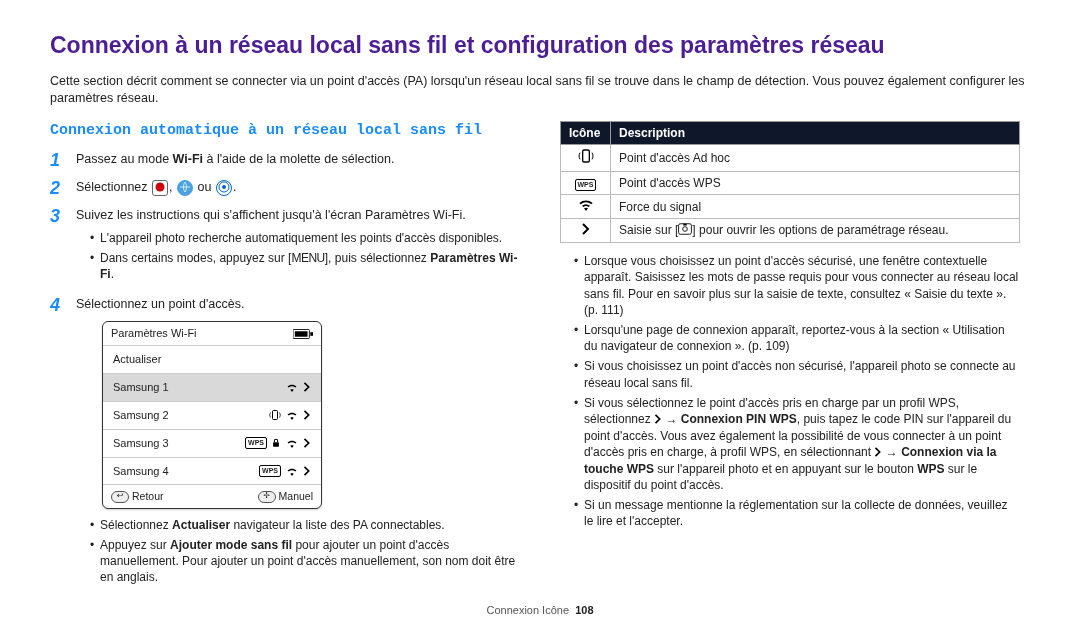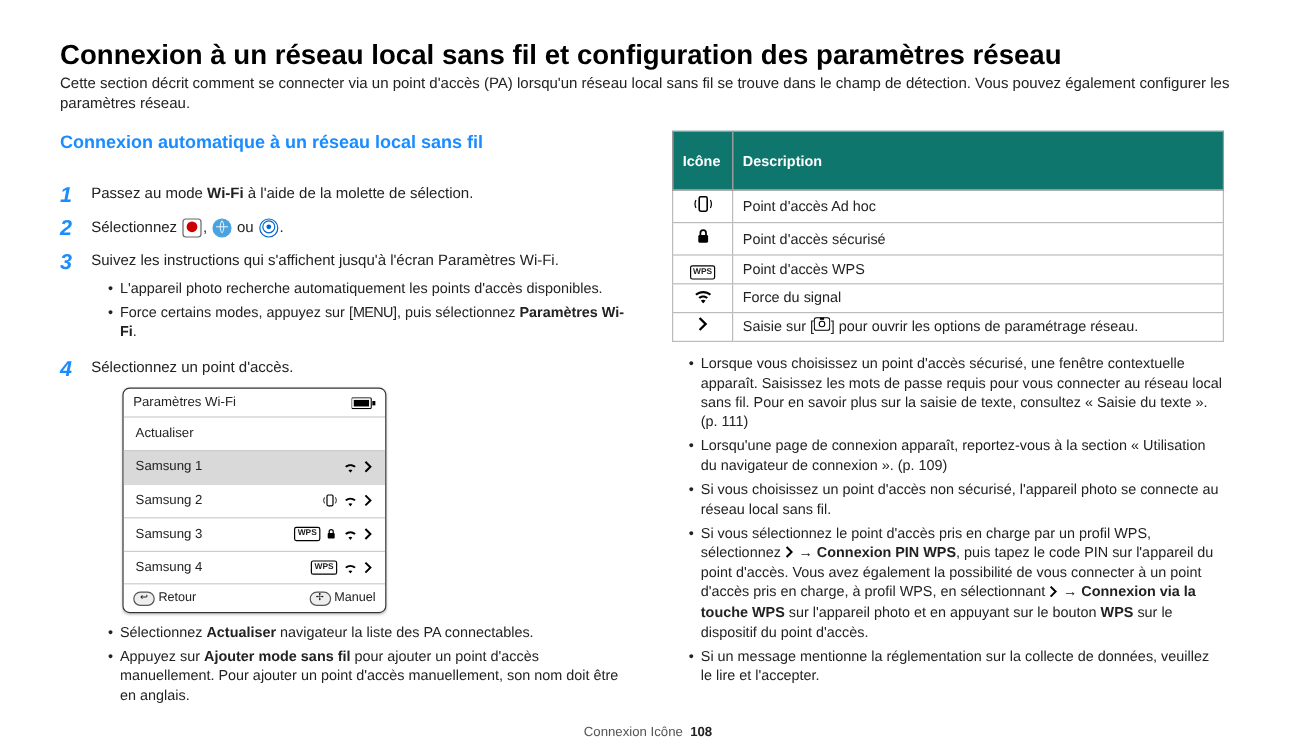--- a/index.html
+++ b/index.html
@@ -7,31 +7,32 @@
     font-family: "Segoe UI", Arial, sans-serif;
     width: 1080px;
     height: 630px;
     padding: 30px 50px 15px 50px;
     font-size: 12.5px;
     color: #222;
     line-height: 1.35;
     position: relative;
   }
   h1 {
-    color: #000000;
+    color: #4c1d95;
     font-size: 23px;
     font-weight: bold;
-    margin-bottom: 0;
+    margin-bottom: 12px;
   }
   .intro { margin-bottom: 14px; }
   h2.sub {
     color: #1a8cff;
     font-size: 15px;
     font-weight: bold;
-    margin-bottom: 24px;
+    margin-bottom: 10px;
+    font-family: Liberation Mono, monospace;
   }
   .columns { display: flex; gap: 30px; }
   .col-left { width: 480px; }
   .col-right { width: 460px; }
   ol.steps { list-style: none; padding: 0; }
   ol.steps > li { display: flex; margin-bottom: 10px; }
   .step-num {
     color: #1a8cff;
     font-size: 18px;
     font-style: italic;
@@ -76,24 +77,24 @@
   .batt-icon svg, .wifi-icon-sm svg, .chev svg, .lock-sm svg, .phone-sm svg { display:block; }
   .wps-badge{ display:inline-flex; border:1px solid #000; border-radius:2px; padding:0 2px; font-size:7px; font-weight:bold; background:#fff; }
   
   table.icon-table {
     border-collapse: collapse;
     width: 100%;
     margin-bottom: 10px;
     font-size: 12px;
   }
   table.icon-table th {
-    background: #0f766e;
+    background: #0f172a;
     color: #fff;
     text-align: left;
-    padding: 16px 8px;
+    padding: 3px 8px;
     font-weight: bold;
     border: 1px solid #999;
   }
   table.icon-table td {
     border: 1px solid #bbb;
     padding: 3px 8px;
     vertical-align: middle;
   }
   table.icon-table td.ic { width: 50px; text-align: center; }
   .inline-icon { display: inline-block; vertical-align: middle; width: 16px; height: 16px; border:1px solid #666; border-radius:50%; text-align:center; line-height:14px; font-size:10px; margin:0 1px;}
@@ -147,21 +148,21 @@
           </span><span>.</span>
         </div>
       </li>
       <li>
         <span class="step-num">3</span>
         <div class="step-body">
           <div>Suivez les instructions qui s'affichent jusqu'à l'écran Paramètres Wi-Fi.</div>
           <ul class="bullets">
             <li>L'appareil photo recherche automatiquement les points d'accès disponibles.</li>
             <li>
-              <span>Force certains modes, appuyez sur [</span><span class="menu-txt">MENU</span><span>], puis sélectionnez </span><span class="bold">Paramètres Wi-Fi</span><span>.</span>
+              <span>Dans certains modes, appuyez sur [</span><span class="menu-txt">MENU</span><span>], puis sélectionnez </span><span class="bold">Paramètres Wi-Fi</span><span>.</span>
             </li>
           </ul>
         </div>
       </li>
       <li>
         <span class="step-num">4</span>
         <div class="step-body">
           <div>Sélectionnez un point d'accès.</div>
 
           <div class="device">
@@ -285,27 +286,20 @@
         <th>Description</th>
       </tr>
       <tr>
         <td class="ic"><span class="ic-svg"><svg width="16" height="16" viewBox="0 0 24 24">
                   <rect x="7" y="3" width="10" height="18" rx="2" fill="none" stroke="#000" stroke-width="2"></rect>
                   <path d="M3 7c-2 4-2 6 0 10M21 7c2 4 2 6 0 10" fill="none" stroke="#000" stroke-width="1.5"></path>
                 </svg></span></td>
         <td>Point d'accès Ad hoc</td>
       </tr>
       <tr>
-        <td class="ic"><span class="ic-svg"><svg width="14" height="16" viewBox="0 0 24 24">
-                  <rect x="5" y="10" width="14" height="11" rx="2" fill="#000"></rect>
-                  <path d="M8 10V7a4 4 0 018 0v3" fill="none" stroke="#000" stroke-width="2.5"></path>
-                </svg></span></td>
-        <td>Point d'accès sécurisé</td>
-      </tr>
-      <tr>
         <td class="ic"><span class="wps-badge">WPS</span></td>
         <td>Point d'accès WPS</td>
       </tr>
       <tr>
         <td class="ic"><span class="ic-svg"><svg width="16" height="12" viewBox="0 0 24 18">
                   <path d="M12 18l-3-4c2-1 4-1 6 0zM6 10c4-3 8-3 12 0l-2 2c-3-2-5-2-8 0zM2 6c6-5 14-5 20 0l-2 2c-5-4-11-4-16 0z" fill="#000"></path>
                 </svg></span></td>
         <td>Force du signal</td>
       </tr>
       <tr>

